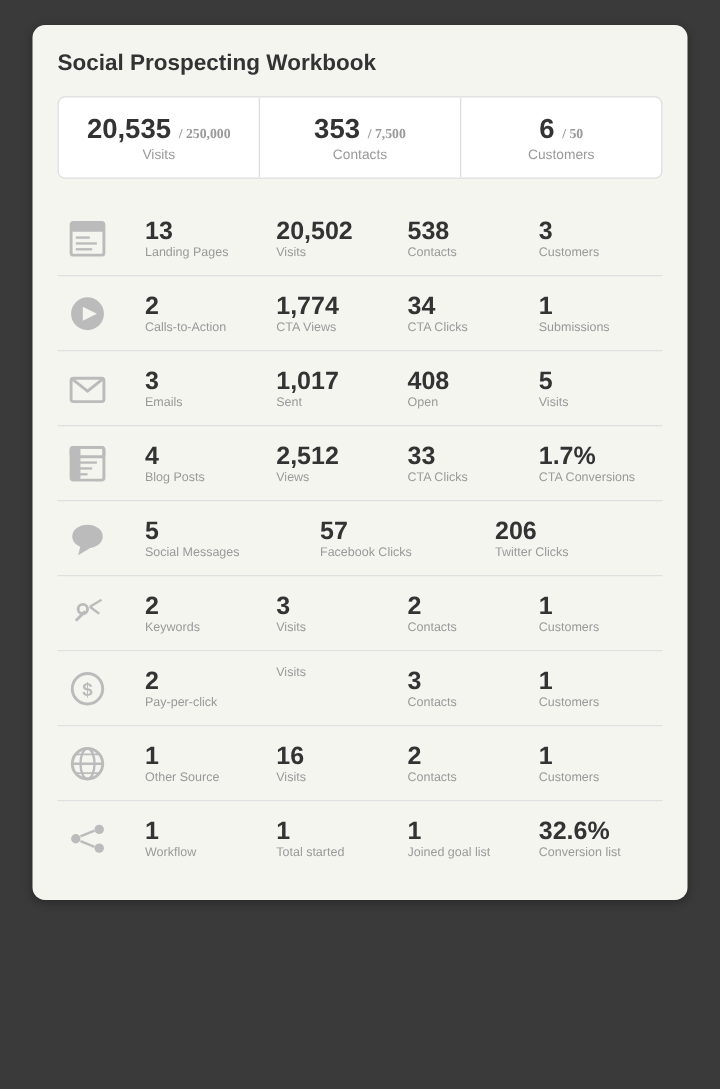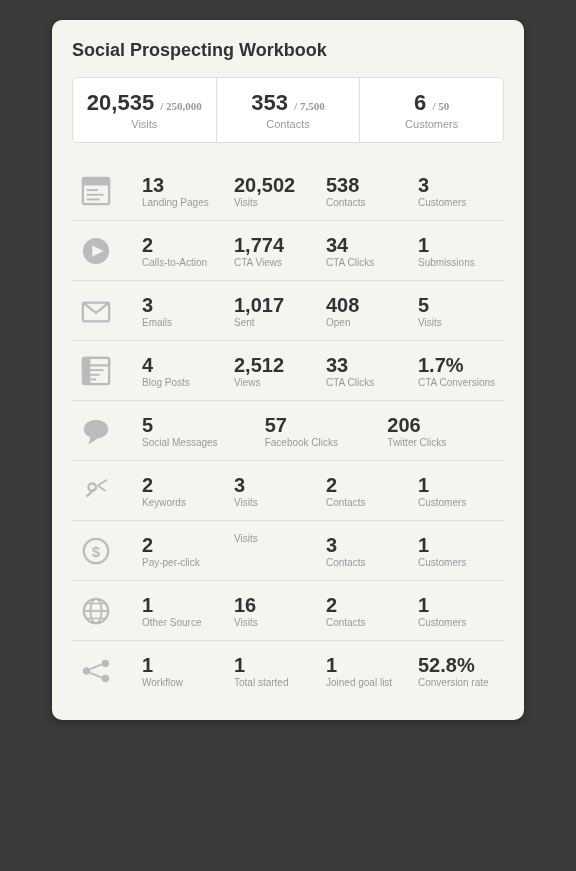--- a/index.html
+++ b/index.html
@@ -7,21 +7,21 @@
       background: #3a3a3a;
       display: flex;
       justify-content: center;
       align-items: flex-start;
       min-height: 871px;
       font-family: Arial, Helvetica, sans-serif;
     }
     .card {
       background: #f5f5f0;
       border-radius: 10px;
-      width: 472px;
+      width: 524px;
       margin: 20px auto;
       padding: 20px;
       box-shadow: 0 2px 8px rgba(0,0,0,0.3);
     }
     .title {
       font-size: 18px;
       font-weight: bold;
       color: #333;
       margin-bottom: 16px;
     }
@@ -357,19 +357,19 @@
     </div>
           <div class="cell">
       <div class="cell-num">1</div>
       <div class="cell-label">Total started</div>
     </div>
           <div class="cell">
       <div class="cell-num">1</div>
       <div class="cell-label">Joined goal list</div>
     </div>
           <div class="cell">
-      <div class="cell-num">52.8%</div>
-      <div class="cell-label">Conversion rate</div>
+      <div class="cell-num">32.6%</div>
+      <div class="cell-label">Conversion list</div>
     </div>
         </div>
       </div>
     </div>
 </div>
 
 </body></html>

